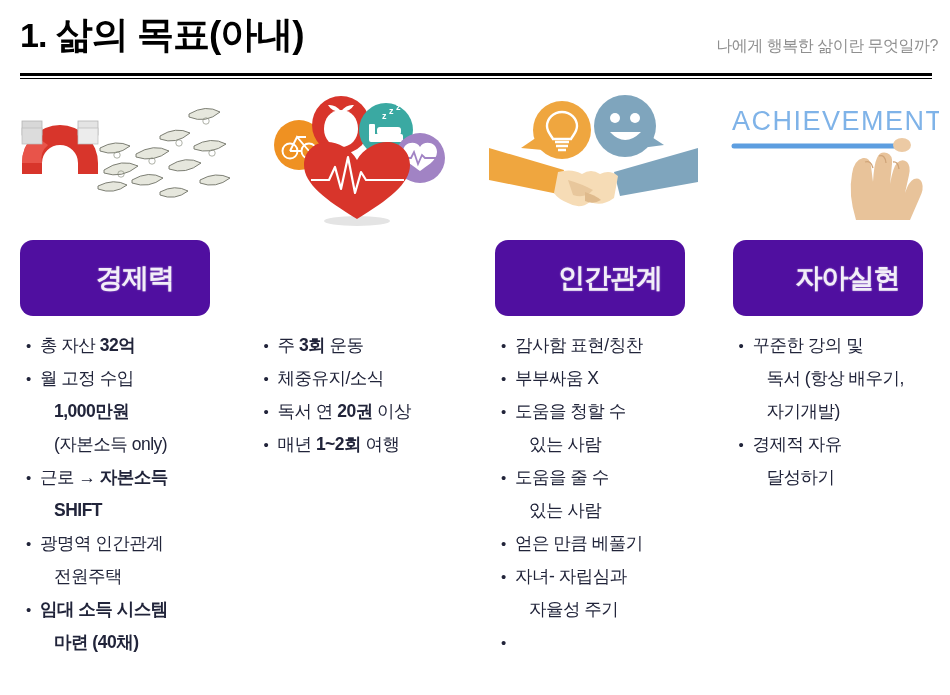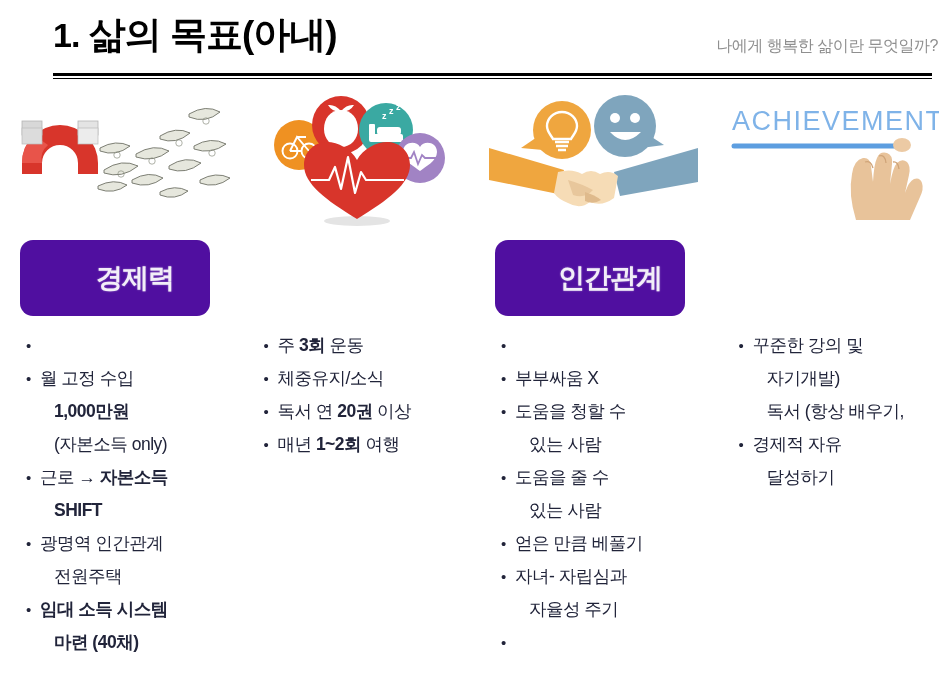--- a/index.html
+++ b/index.html
@@ -10,21 +10,20 @@
     background: #ffffff;
     font-family: "Liberation Sans", "DejaVu Sans", sans-serif;
     overflow: hidden;
     position: relative;
   }
 
   
   .header {
     position: relative;
     height: 82px;
-    margin-left: 33px;
   }
   .title {
     position: absolute;
     left: 20px;
     top: 10px;
     font-size: 37px;
     font-weight: bold;
     color: #000000;
     letter-spacing: -1px;
     white-space: nowrap;
@@ -184,20 +183,23 @@
       </svg>
     </div>
 
     <div class="label-box">
       <span class="label-text">경제력</span>
     </div>
 
     <div class="bullets">
       <div class="bullet-row">
         <span class="dot">•</span>
+        <span class="btext">
+          <span>총 자산 </span><b>32억</b>
+        </span>
       </div>
       <div class="bullet-row">
         <span class="dot">•</span>
         <span class="btext">월 고정 수입</span>
       </div>
       <div class="bullet-row">
         <span class="dot empty">•</span>
         <span class="btext bold cont">1,000만원</span>
       </div>
       <div class="bullet-row">
@@ -340,20 +342,21 @@
       </svg>
     </div>
 
     <div class="label-box">
       <span class="label-text">인간관계</span>
     </div>
 
     <div class="bullets">
       <div class="bullet-row">
         <span class="dot">•</span>
+        <span class="btext">감사함 표현/칭찬</span>
       </div>
       <div class="bullet-row">
         <span class="dot">•</span>
         <span class="btext">부부싸움 X</span>
       </div>
       <div class="bullet-row">
         <span class="dot">•</span>
         <span class="btext">도움을 청할 수</span>
       </div>
       <div class="bullet-row">
@@ -395,35 +398,38 @@
           <path d="M132 132 q-8 -26 -4 -46 q2 -14 11 -16 q7 -1 8 8 l2 16
                    q1 -18 4 -24 q3 -7 10 -5 q6 2 5 11 l-2 20
                    q3 -17 7 -21 q5 -5 10 -1 q4 4 2 13 l-4 18
                    q4 -12 9 -14 q6 -2 8 4 q2 6 -2 14 l-10 23 Z" fill="#e8c39a"></path>
           <path d="M141 74 q6 -2 8 6 M155 68 q6 -2 7 7 M169 74 q5 -1 6 7" fill="none" stroke="#cfa478" stroke-width="1.3"></path>
           <ellipse cx="178" cy="57" rx="9" ry="7" fill="#eccaa4"></ellipse>
         </g>
       </svg>
     </div>
 
+    <div class="label-box">
+      <span class="label-text">자아실현</span>
+    </div>
 
     <div class="bullets">
       <div class="bullet-row">
         <span class="dot">•</span>
         <span class="btext">꾸준한 강의 및</span>
       </div>
       <div class="bullet-row">
         <span class="dot empty">•</span>
+        <span class="btext cont">독서 (항상 배우기,</span>
+      </div>
+      <div class="bullet-row">
+        <span class="dot empty">•</span>
         <span class="btext cont">자기개발)</span>
       </div>
       <div class="bullet-row">
-        <span class="dot empty">•</span>
-        <span class="btext cont">독서 (항상 배우기,</span>
-      </div>
-      <div class="bullet-row">
         <span class="dot">•</span>
         <span class="btext">경제적 자유</span>
       </div>
       <div class="bullet-row">
         <span class="dot empty">•</span>
         <span class="btext cont">달성하기</span>
       </div>
     </div>
   </div>
 

